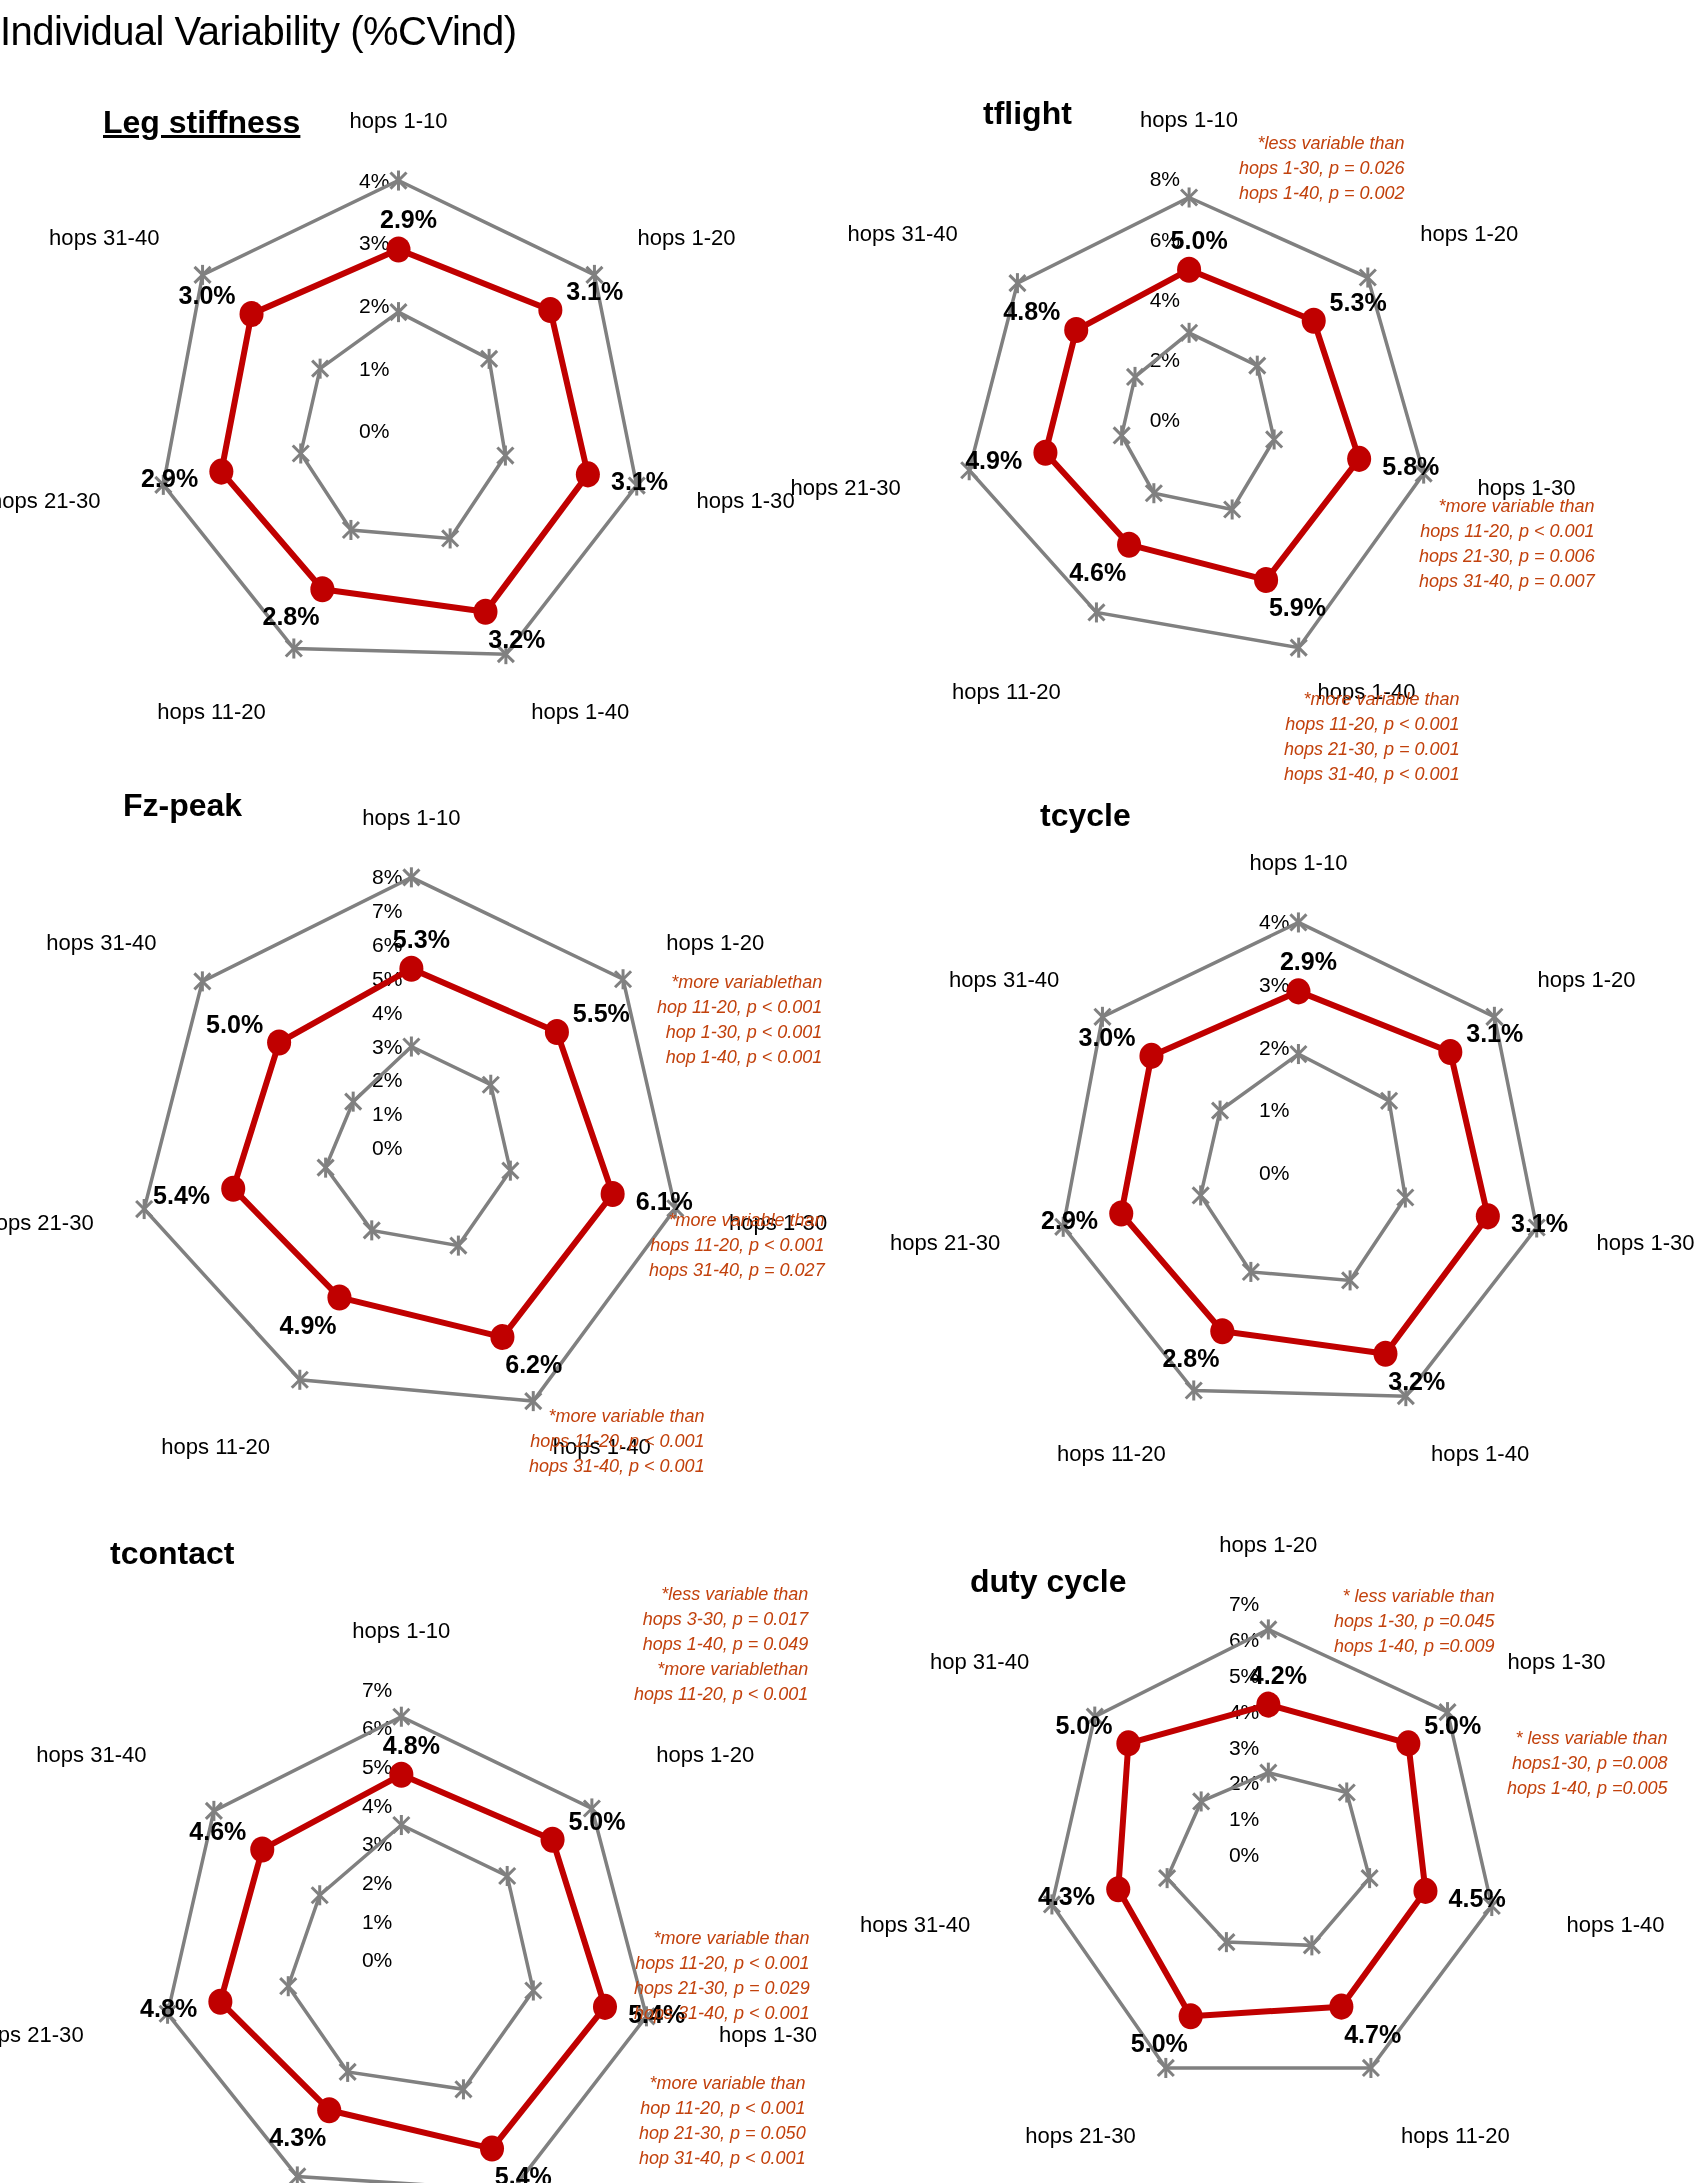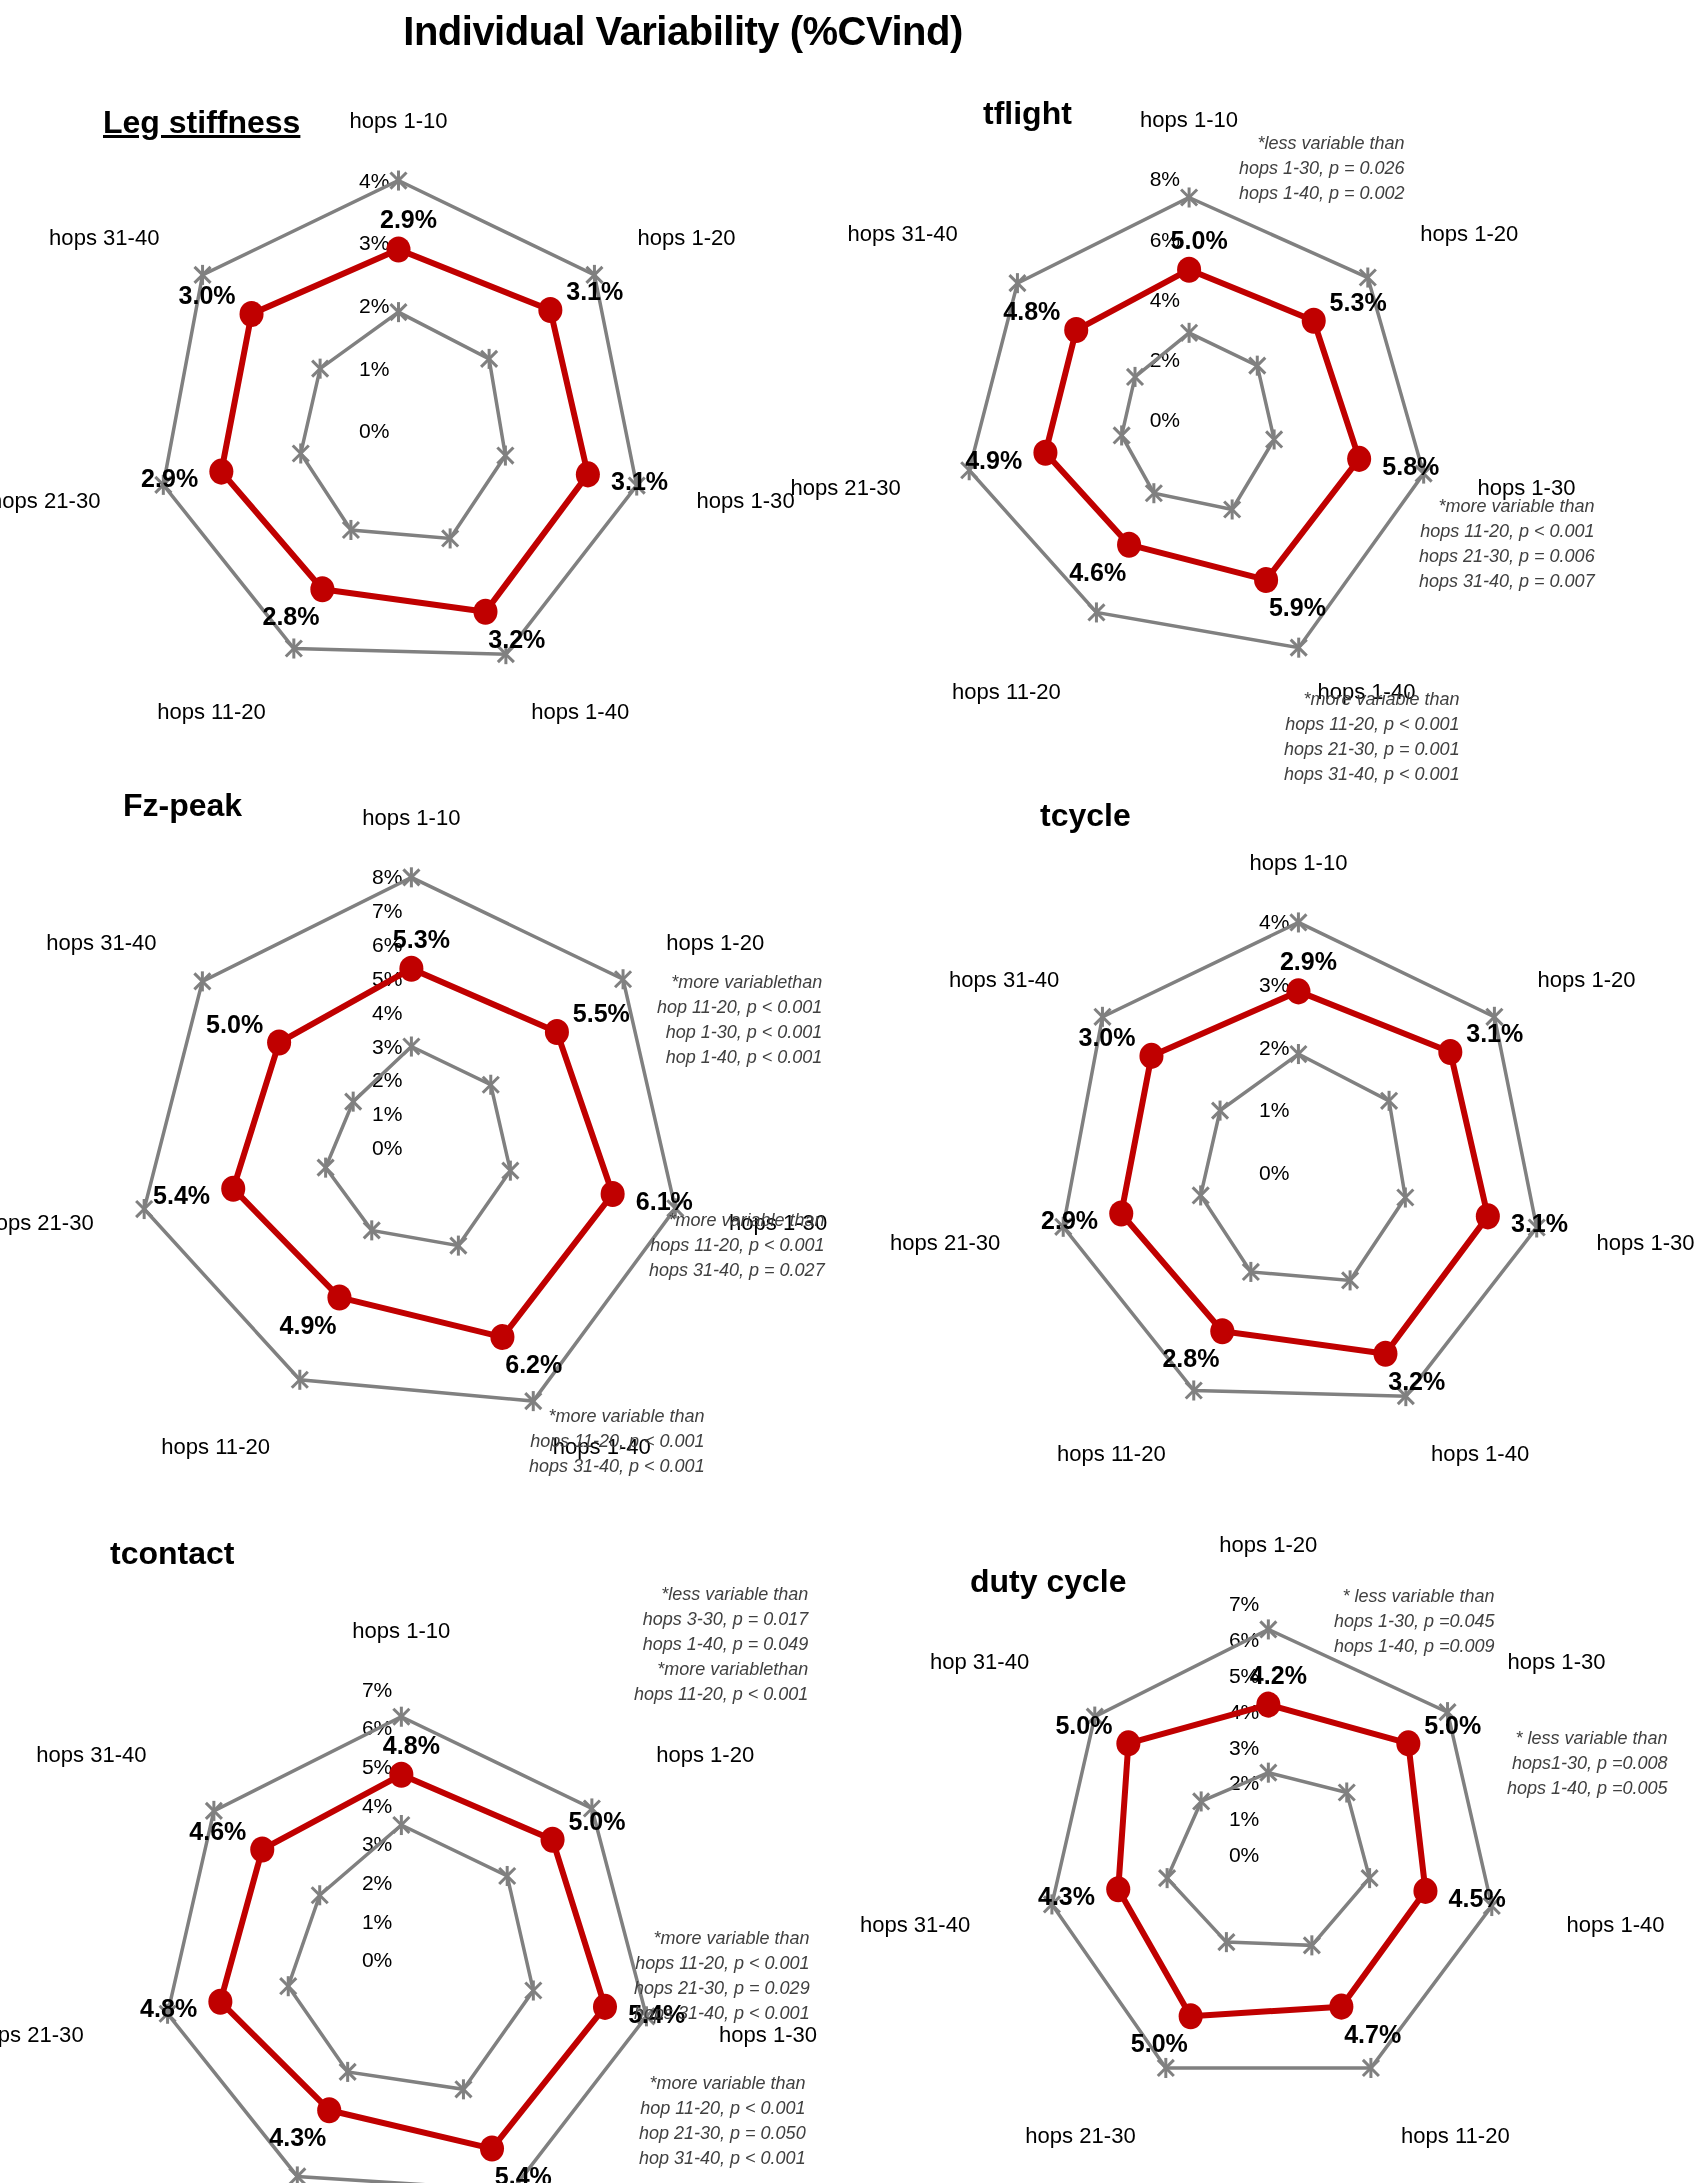--- a/index.html
+++ b/index.html
@@ -1,26 +1,26 @@
 <!DOCTYPE html>
 <html style="font-size:8px"><head>
 <meta charset="utf-8">
 <style>
   html, body { margin: 0; padding: 0; background: #ffffff; }
   body { width: 1702px; height: 2183px; position: relative; overflow: hidden;
          font-family: "Liberation Sans", sans-serif; color: #000; }
-  .main-title { position: absolute; left: 0; width: 1366px; top: 9px; text-align: center;
-                font-size: 40px; font-weight: bold; letter-spacing: -0.5px; }
+  .main-title { position: absolute; left: 0; width: 1366px; top: 9px; 
+                font-size: 40px; font-weight: normal; letter-spacing: -0.5px; }
   .panel { position: absolute; }
   .panel svg { position: absolute; left: 0; top: 0; overflow: visible; }
   .ptitle { position: absolute; font-size: 32px; font-weight: bold; white-space: nowrap; }
   .axlab { font-family: "Liberation Sans", sans-serif; font-size: 44px; fill: #000; }
   .ticklab { font-family: "Liberation Sans", sans-serif; font-size: 42px; fill: #000; }
   .vallab { font-family: "Liberation Sans", sans-serif; font-size: 50px; font-weight: bold; fill: #000; }
-  .note { position: absolute; font-size: 18px; font-style: italic; color: #404040;
+  .note { position: absolute; font-size: 18px; font-style: italic; color: #c2410c;
           text-align: right; line-height: 25px; white-space: nowrap; }
 </style>
 </head>
 <body>
 
 <div class="main-title">Individual Variability (%CVind)</div>
 
 <div class="panel" style="left:0;top:0;width:802px;height:727px;">
     <svg width="802" height="727" viewBox="0 0 1600 1450">
       <text x="777" y="874" text-anchor="end" class="ticklab">0%</text>

